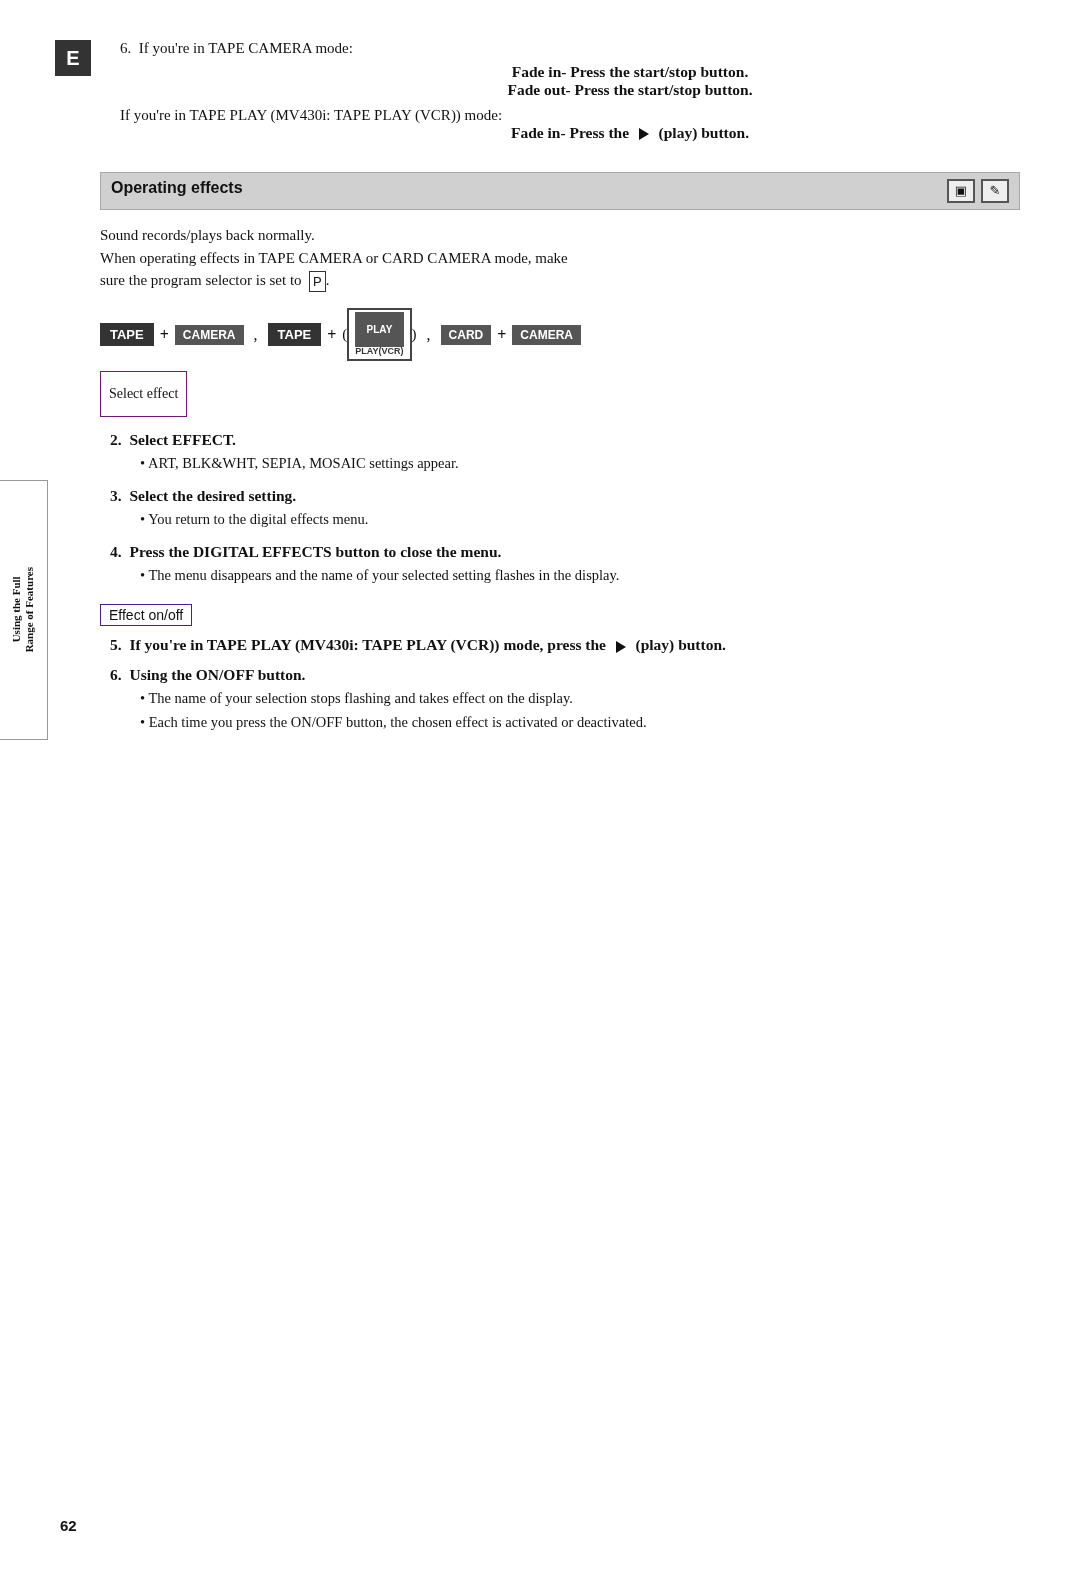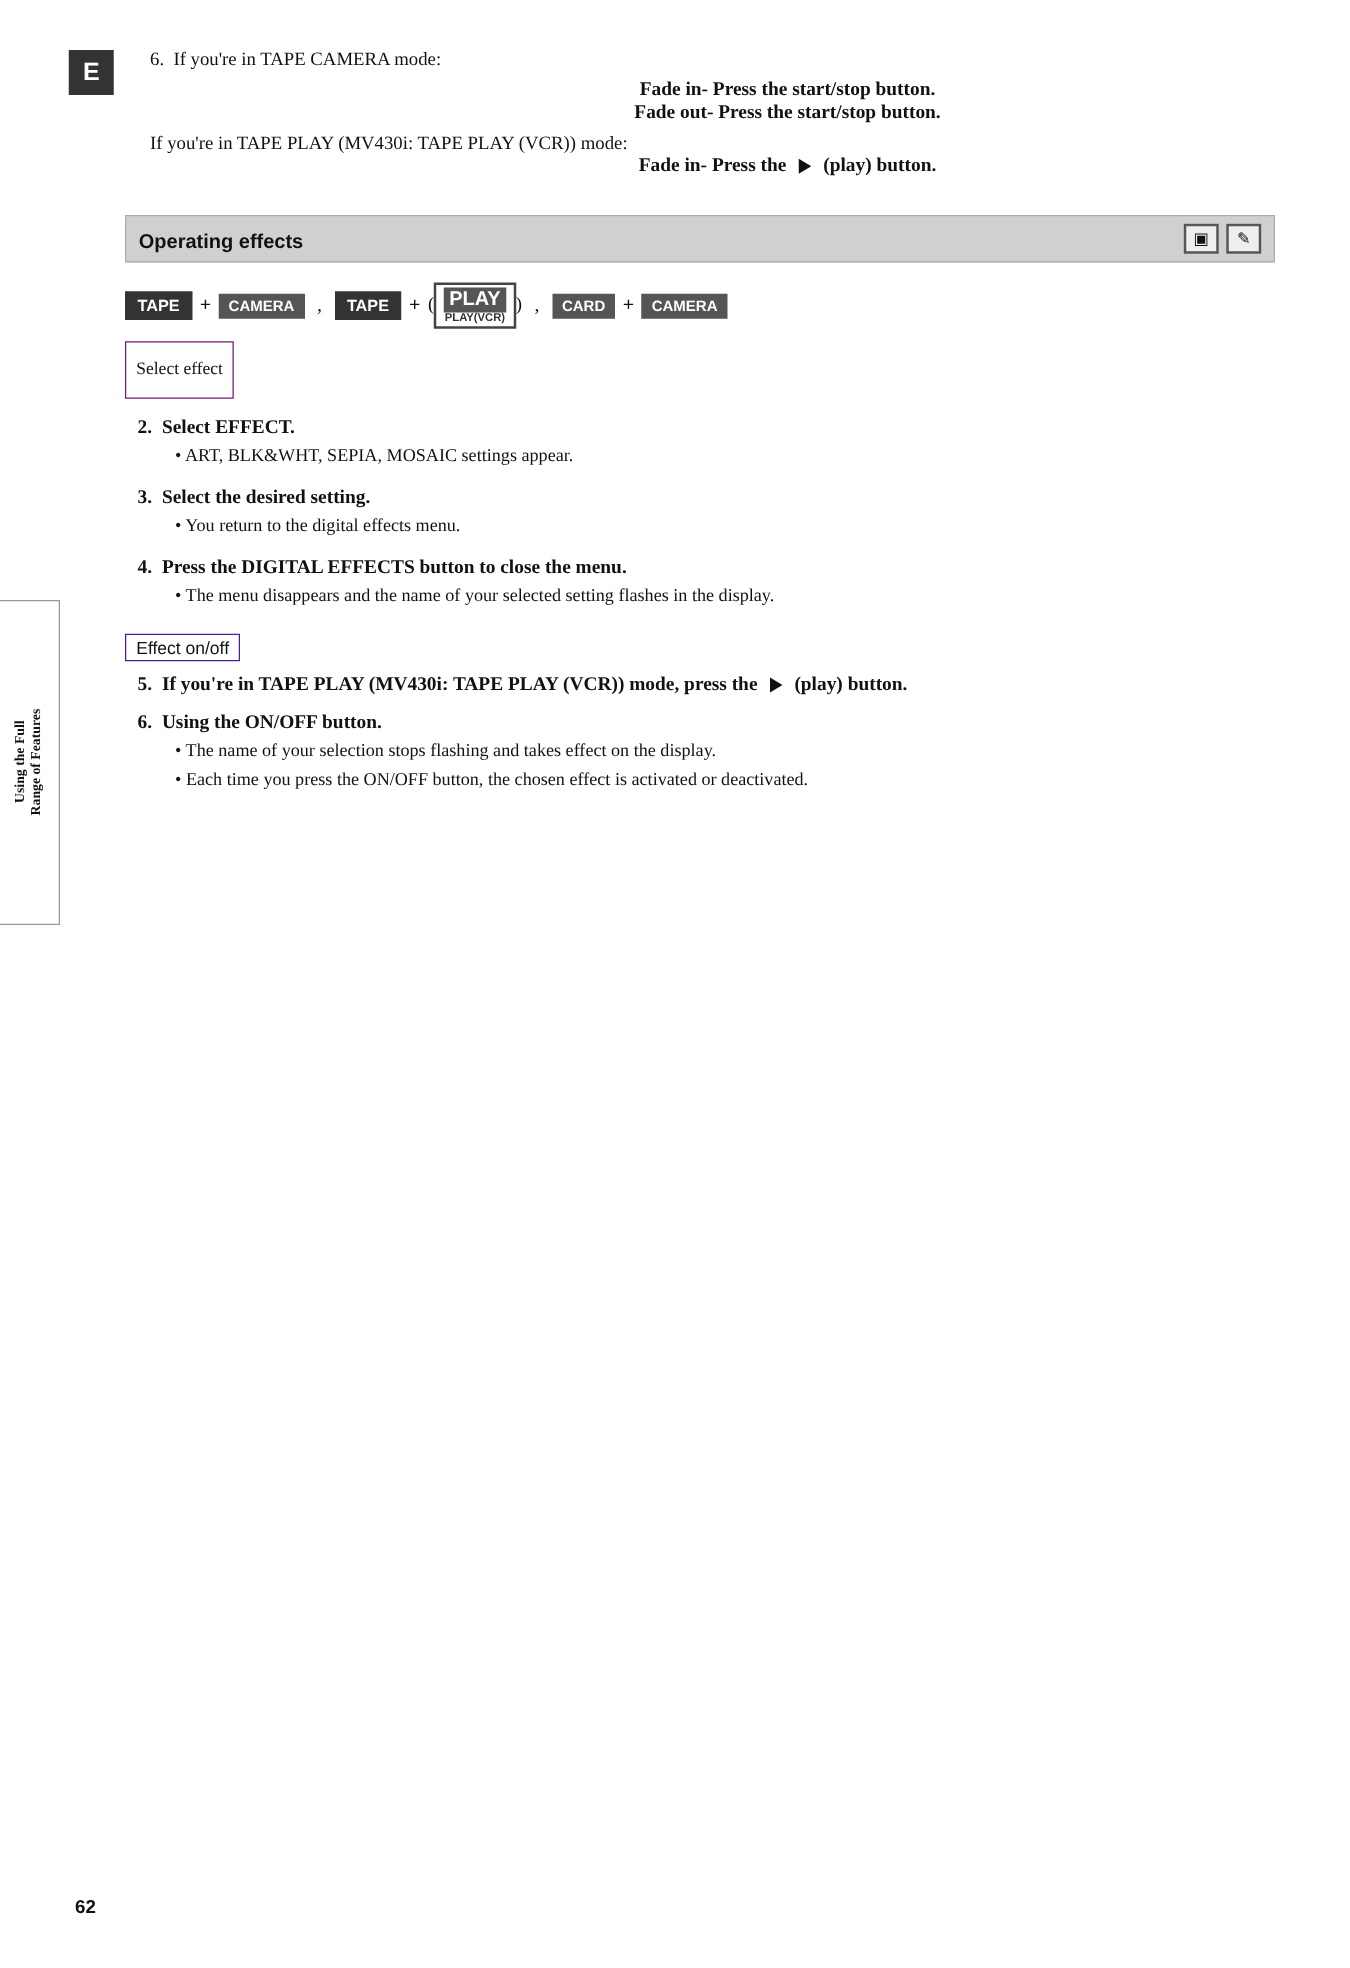--- a/index.html
+++ b/index.html
@@ -75,21 +75,21 @@
       margin-left: 120px;
     }
     .normal-line {
       font-size: 15px;
       margin-top: 8px;
     }
 
     
     .op-effects-header {
       display: flex;
-      align-items: flex-end;
+      align-items: flex-start;
       background: #d0d0d0;
       padding: 6px 10px;
       margin-bottom: 14px;
       margin-top: 30px;
       border: 1px solid #aaa;
     }
     .op-effects-title {
       font-weight: bold;
       font-size: 16px;
       flex: 1;
@@ -168,23 +168,23 @@
       padding: 2px 6px;
       font-size: 11px;
       font-family: Arial, sans-serif;
       font-weight: bold;
       text-align: center;
       line-height: 1.1;
     }
     .play-stack .play-top {
       background: #555;
       color: #fff;
-      font-size: 16px;
+      font-size: 10px;
       display: block;
-      padding: 1px 4px;
+      padding: 12px 4px;
     }
     .play-stack .play-bottom {
       font-size: 9px;
       color: #333;
       display: block;
     }
 
     
     .select-effect-box {
       border: 1px solid #701a75;
@@ -332,20 +332,28 @@
   </div>
 
   <div class="op-effects-header">
     <span class="op-effects-title">Operating effects</span>
     <div class="op-effects-icons">
       <div class="icon-box">▣</div>
       <div class="icon-box">✎</div>
     </div>
   </div>
 
+  <div class="intro-text">
+    <div>Sound records/plays back normally.</div>
+    <div>
+      <span>When operating effects in TAPE CAMERA or CARD CAMERA mode, make</span><br>
+      <span>sure the program selector is set to</span>
+      &nbsp;<span class="p-icon">P</span>.
+    </div>
+  </div>
 
   <div class="combo-row">
     <span class="btn-tape">TAPE</span>
     <span class="plus-sign">+</span>
     <span class="btn-camera">CAMERA</span>
     <span class="comma-sep">,</span>
 
     <span class="btn-tape">TAPE</span>
     <span class="plus-sign">+</span>
     <span class="paren-group">(

